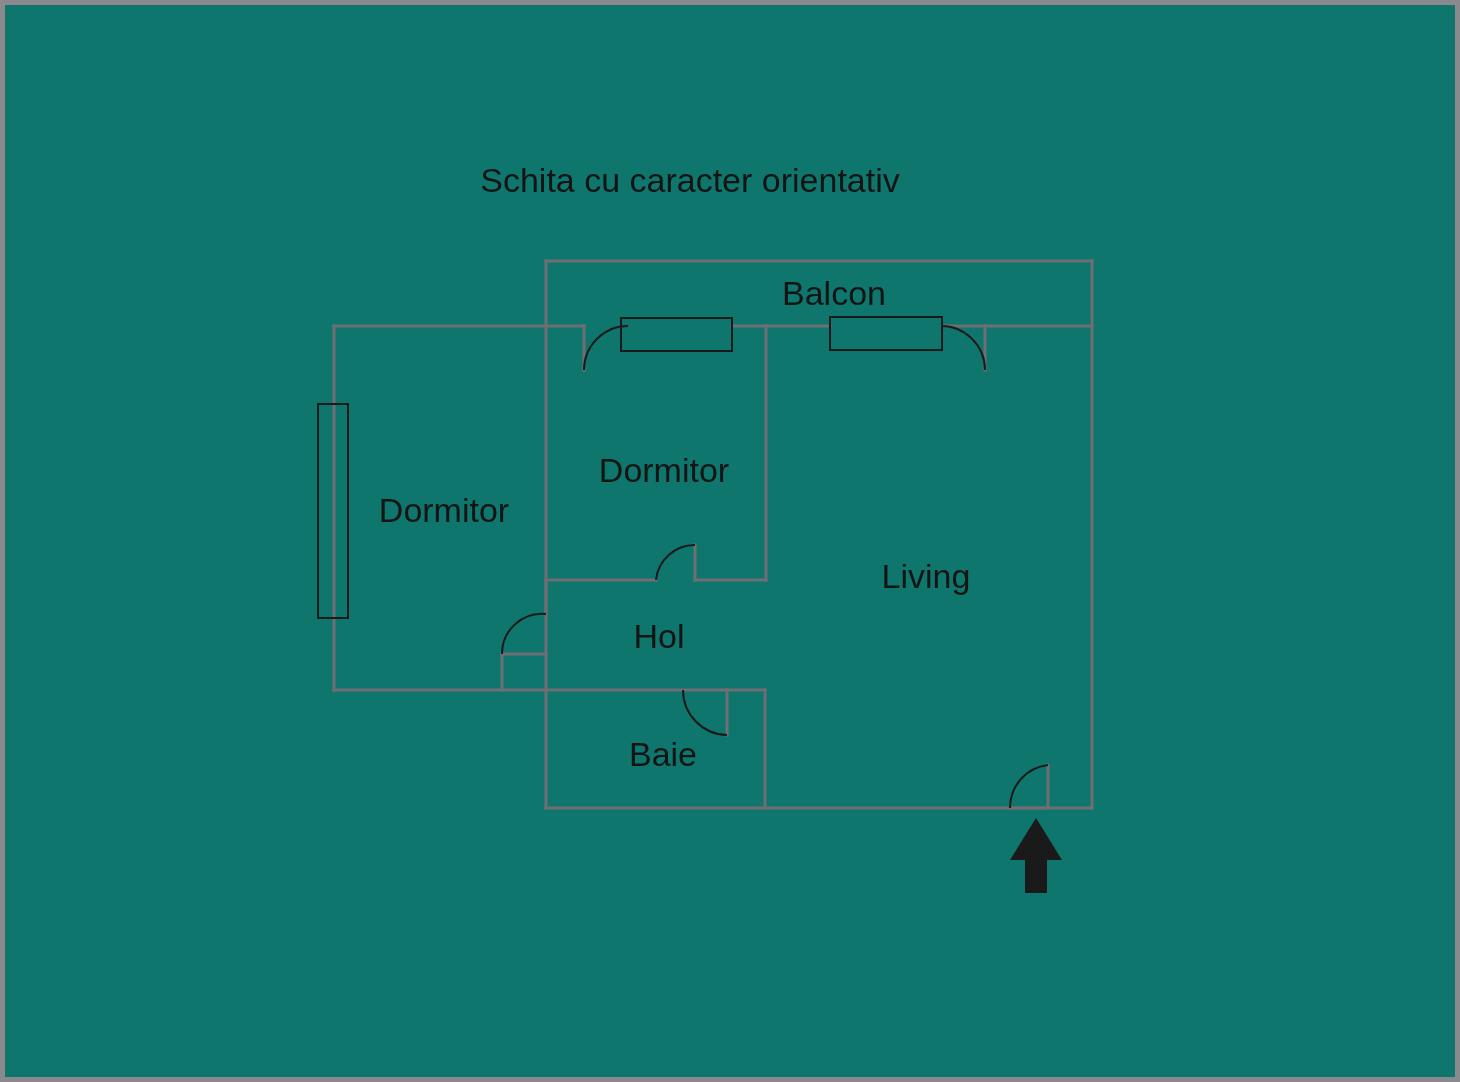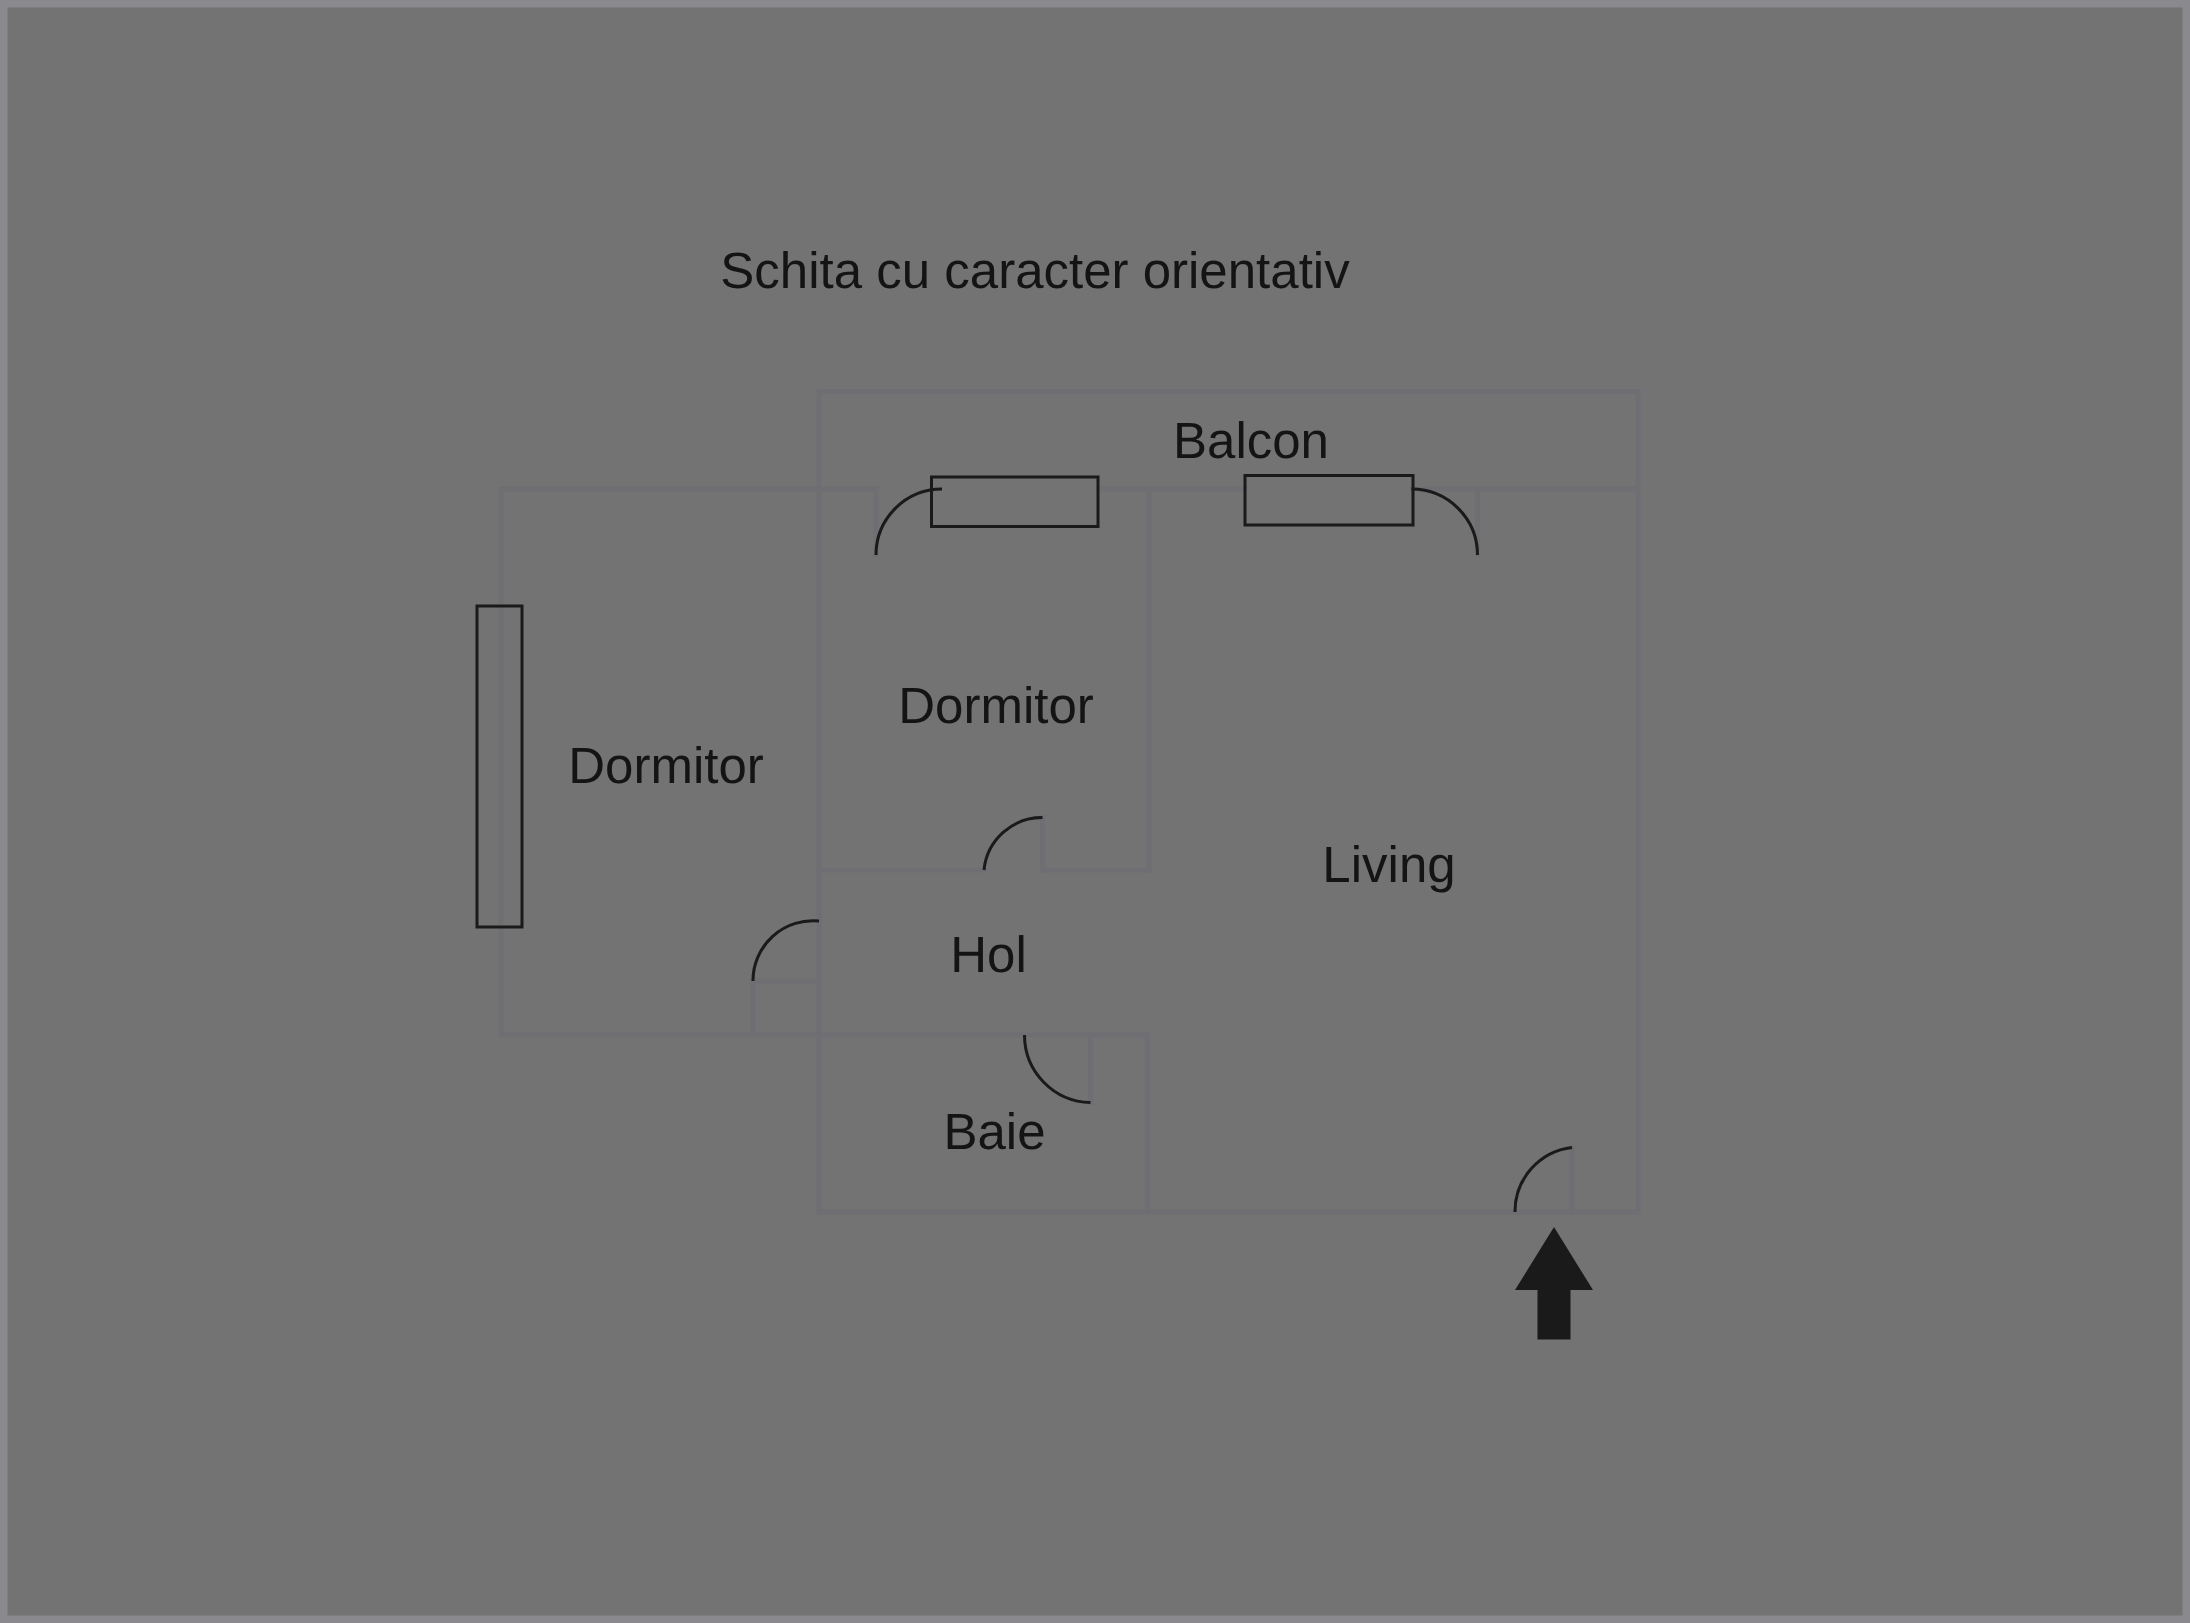--- a/index.html
+++ b/index.html
@@ -10,21 +10,21 @@
   body {
     width: 1460px;
     height: 1082px;
     font-family: "Liberation Sans", sans-serif;
     overflow: hidden;
   }
   #page {
     position: relative;
     width: 1460px;
     height: 1082px;
-    background: #737373;
+    background: #0f766e;
     box-sizing: border-box;
   }
   #frame-border {
     position: absolute;
     left: 0;
     top: 0;
     width: 1460px;
     height: 1082px;
     box-sizing: border-box;
     border: 5px solid #8a8a8e;

